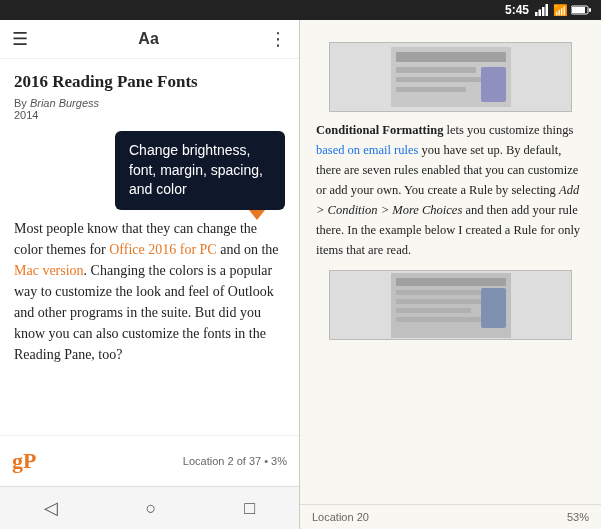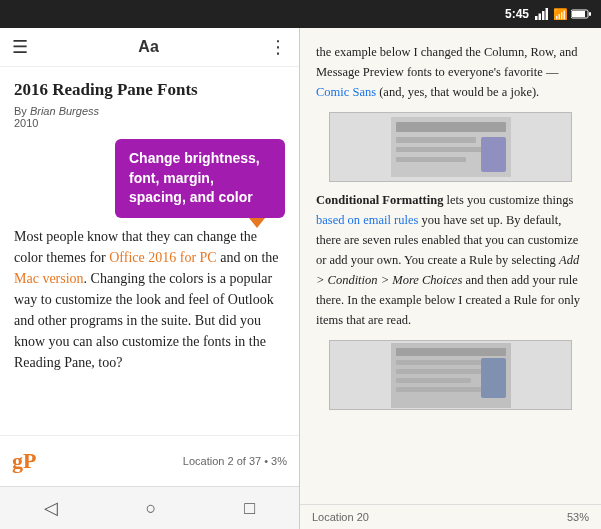--- a/index.html
+++ b/index.html
@@ -10,21 +10,21 @@
       background: #fff;
       overflow: hidden;
       display: flex;
       flex-direction: column;
     }
 
     
     .status-bar {
       background: #222;
       color: #fff;
-      height: 28px;
+      height: 20px;
       display: flex;
       align-items: center;
       justify-content: flex-end;
       padding: 0 10px;
       font-size: 12px;
       font-family: sans-serif;
     }
     .status-bar .time {
       font-weight: bold;
     }
@@ -83,26 +83,26 @@
     }
     .article-byline {
       font-size: 11px;
       color: #555;
       margin-bottom: 10px;
       font-family: sans-serif;
     }
 
     
     .tooltip-box {
-      background: #a21caf;
+      background: #0f172a;
       color: #fff;
       border-radius: 6px;
       padding: 10px 14px;
       font-size: 14px;
-      font-weight: bold;
+      font-weight: normal;
       line-height: 1.4;
       width: 170px;
       position: relative;
       margin-bottom: 8px;
       font-family: sans-serif;
       float: right;
       margin-left: 10px;
     }
     .tooltip-box::after {
       content: '';
@@ -260,21 +260,21 @@
       <span class="hamburger-icon">☰</span>
       <span class="aa-label">Aa</span>
       <span class="dots-icon">⋮</span>
     </div>
 
     <div class="article-content">
 
       <div class="article-title">2016 Reading Pane Fonts</div>
       <div class="article-byline">
         <span>By <em>Brian Burgess</em></span><br>
-        <span>2010</span>
+        <span>2014</span>
       </div>
 
       <div class="tooltip-box">
         <span>Change brightness, font, margin, spacing, and color</span>
       </div>
 
       <div class="article-body">
         <p>
           Most people know that they can change the color themes for
           <a class="link-orange" href="#">Office 2016 for PC</a>
@@ -294,25 +294,20 @@
     <div class="nav-bar">
       <button class="nav-btn">◁</button>
       <button class="nav-btn">○</button>
       <button class="nav-btn">□</button>
     </div>
   </div>
 
   <div class="right-panel">
     <div class="right-content">
 
-      <p>
-        the example below I changed the Column, Row, and Message Preview fonts to everyone's favorite —
-        <a class="link-blue" href="#">Comic Sans</a>
-        (and, yes, that would be a joke).
-      </p>
 
       <div class="right-img-placeholder">
         <svg width="120" height="60">
           <rect width="120" height="60" fill="#c8c8c8"></rect>
           <rect x="5" y="5" width="110" height="10" fill="#a0a0a0" rx="1"></rect>
           <rect x="5" y="20" width="80" height="6" fill="#b0b0b0" rx="1"></rect>
           <rect x="5" y="30" width="100" height="5" fill="#b0b0b0" rx="1"></rect>
           <rect x="5" y="40" width="70" height="5" fill="#b0b0b0" rx="1"></rect>
           <rect x="90" y="20" width="25" height="35" fill="#9090c0" rx="2"></rect>
         </svg>

